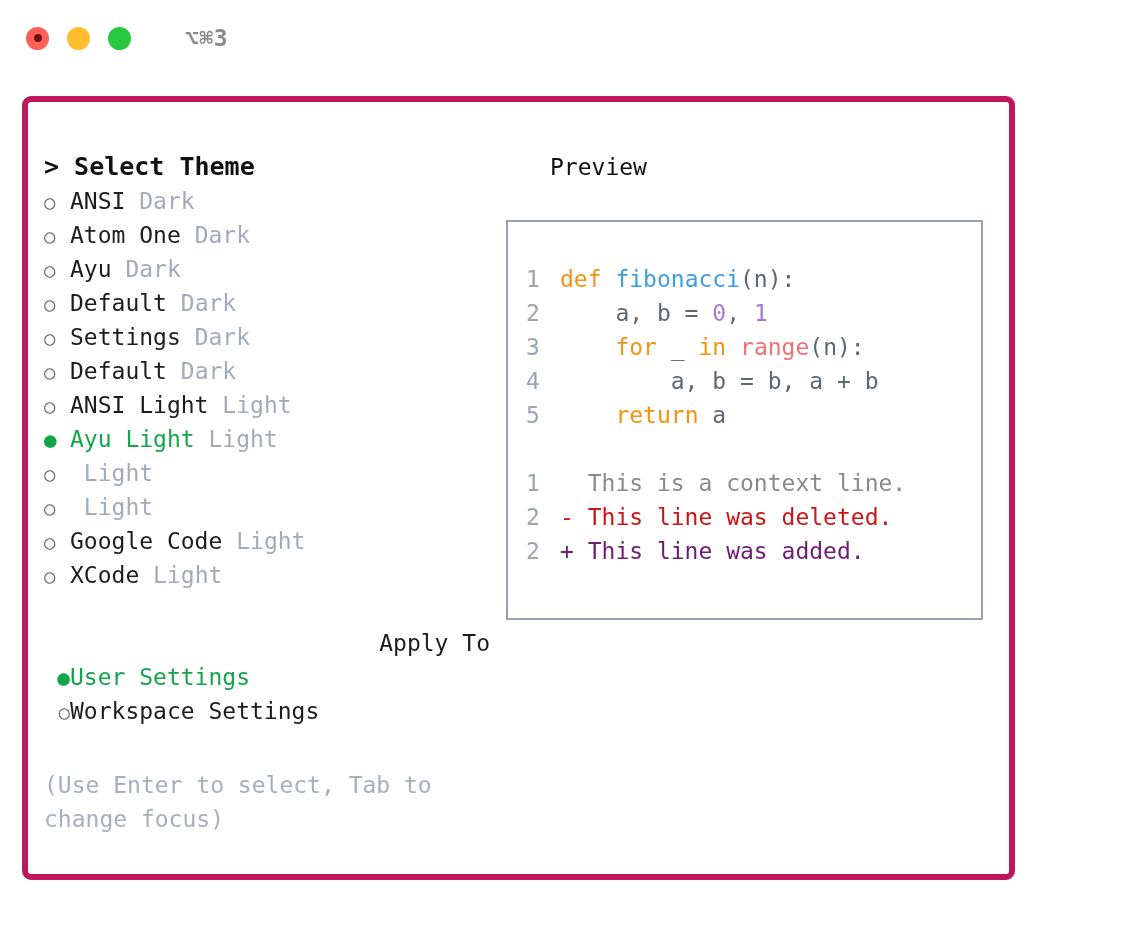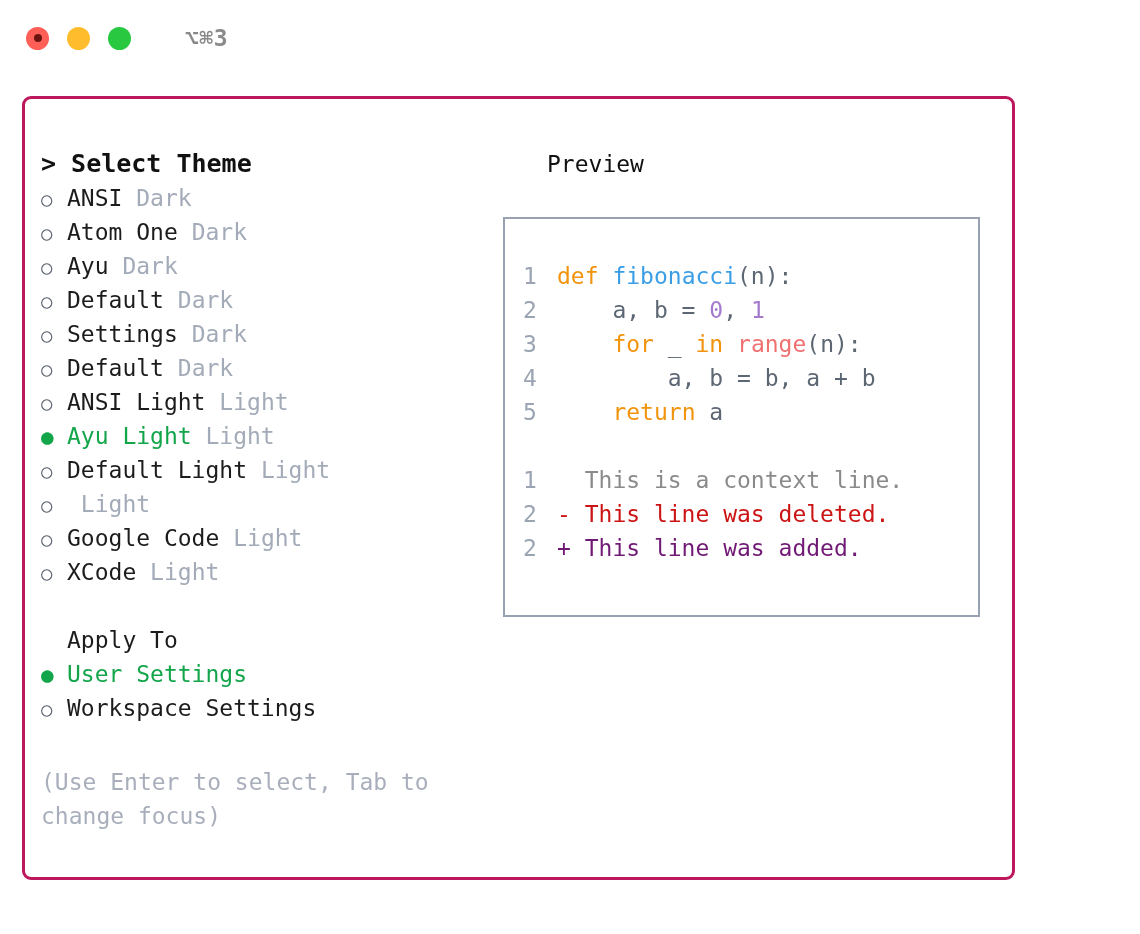--- a/index.html
+++ b/index.html
@@ -68,21 +68,21 @@
   }
 
   
   .panel {
     position: absolute;
     left: 22px;
     top: 96px;
     width: 993px;
     height: 784px;
     box-sizing: border-box;
-    border: 3px solid #be185d;
+    border: 6px solid #be185d;
     border-radius: 9px;
     background: #ffffff;
   }
 
   .columns {
     display: flex;
     padding: 48px 0 0 0;
   }
   .col-left {
     width: 462px;
@@ -119,20 +119,21 @@
     font-size: 19px;
   }
   .row.selected .marker { color: #13a54a; font-size: 21px; }
   .row-label { color: #1c1c1c; }
   .row.selected .row-label { color: #13a54a; }
   .row-variant { color: #a3abb8; }
   .row .gap { color: transparent; }
 
   .subsection {
     margin-top: 34px;
+    text-align: right;
   }
   .subsection-title {
     font-size: 23px;
     color: #1c1c1c;
     line-height: 34px;
     padding-left: 26px;
     white-space: pre;
   }
 
   .hint {
@@ -208,21 +209,21 @@
         <div class="section-title">&gt; Select Theme</div>
         <div class="list" id="theme-list">
             <div class="row"><span class="marker">○</span><span class="row-label">ANSI</span><span class="gap"> </span><span class="row-variant">Dark</span></div>
             <div class="row"><span class="marker">○</span><span class="row-label">Atom One</span><span class="gap"> </span><span class="row-variant">Dark</span></div>
             <div class="row"><span class="marker">○</span><span class="row-label">Ayu</span><span class="gap"> </span><span class="row-variant">Dark</span></div>
             <div class="row"><span class="marker">○</span><span class="row-label">Default</span><span class="gap"> </span><span class="row-variant">Dark</span></div>
             <div class="row"><span class="marker">○</span><span class="row-label">Settings</span><span class="gap"> </span><span class="row-variant">Dark</span></div>
             <div class="row"><span class="marker">○</span><span class="row-label">Default</span><span class="gap"> </span><span class="row-variant">Dark</span></div>
             <div class="row"><span class="marker">○</span><span class="row-label">ANSI Light</span><span class="gap"> </span><span class="row-variant">Light</span></div>
             <div class="row selected"><span class="marker">●</span><span class="row-label">Ayu Light</span><span class="gap"> </span><span class="row-variant">Light</span></div>
-            <div class="row"><span class="marker">○</span><span class="row-label">Default Light</span><span class="gap"> </span><span class="row-variant">Light</span></div>
+            <div class="row"><span class="marker">○</span><span class="gap"> </span><span class="row-variant">Light</span></div>
             <div class="row"><span class="marker">○</span><span class="gap"> </span><span class="row-variant">Light</span></div>
             <div class="row"><span class="marker">○</span><span class="row-label">Google Code</span><span class="gap"> </span><span class="row-variant">Light</span></div>
             <div class="row"><span class="marker">○</span><span class="row-label">XCode</span><span class="gap"> </span><span class="row-variant">Light</span></div>
           </div>
 
         <div class="subsection">
           <div class="subsection-title">Apply To</div>
           <div class="list" id="apply-list">
               <div class="row selected"><span class="marker">●</span><span class="row-label">User Settings</span></div>
               <div class="row"><span class="marker">○</span><span class="row-label">Workspace Settings</span></div>

